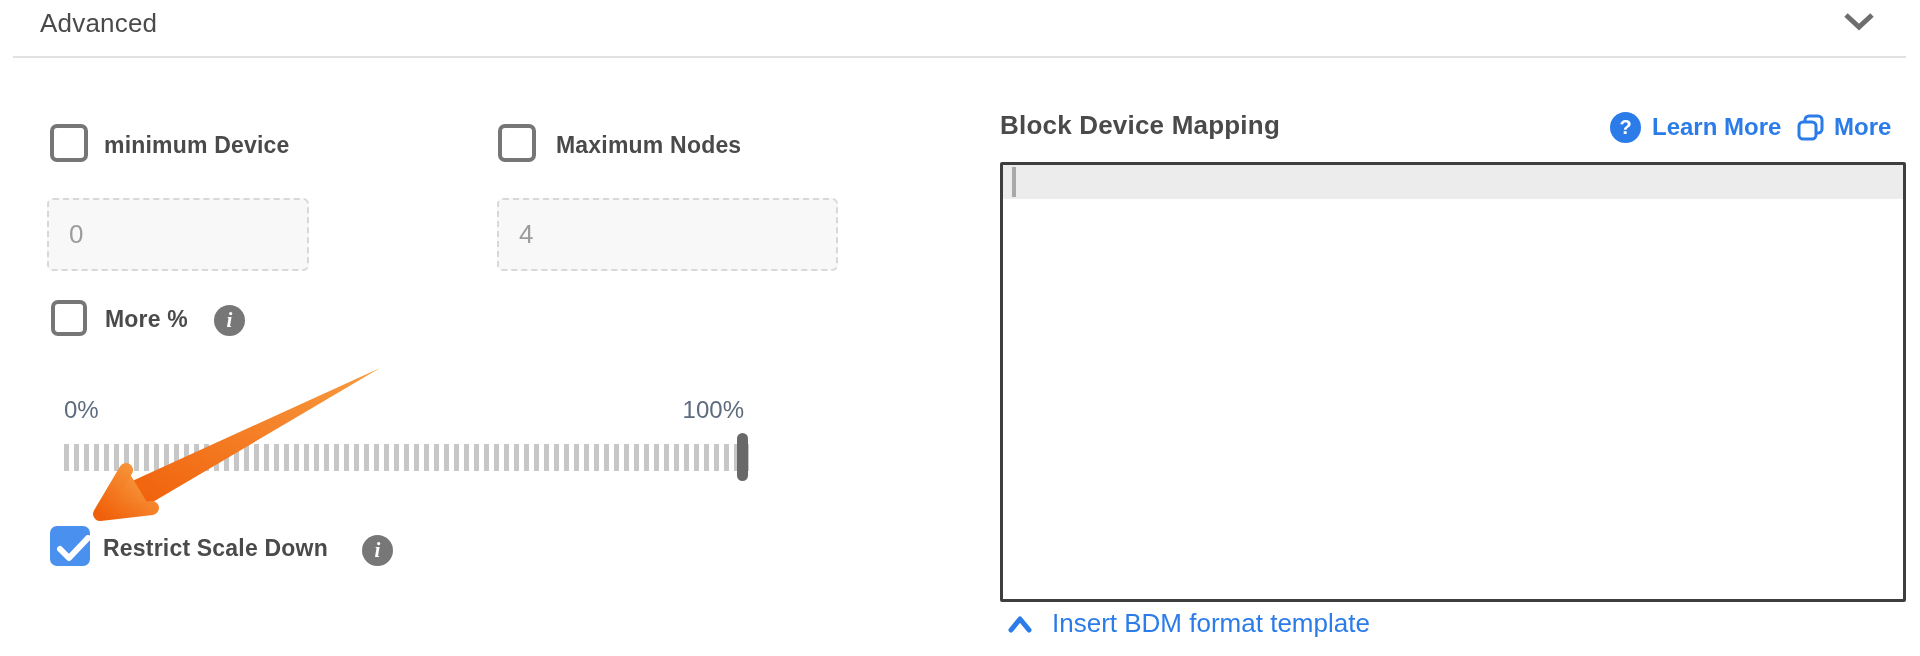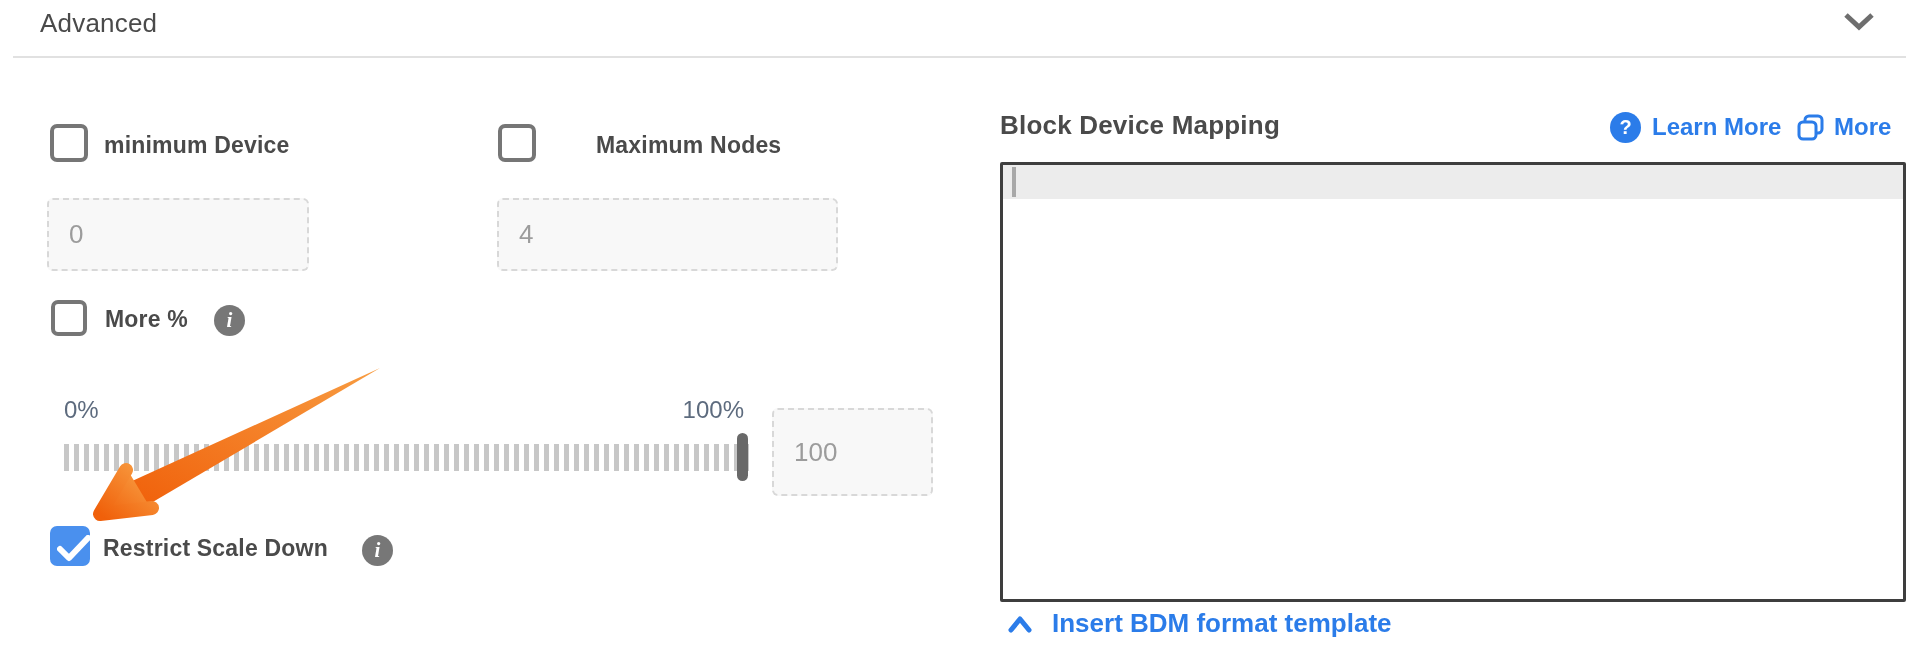--- a/index.html
+++ b/index.html
@@ -74,54 +74,53 @@
   .copy-ico { position:absolute; left:1796px; top:113px; width:30px; height:30px; cursor:pointer; }
   .editor {
     position:absolute; left:1000px; top:162px; width:906px; height:440px;
     background:#fff; border:3px solid #3e3e3e; border-radius:2px; cursor:text;
   }
   .editor-line { position:absolute; left:0; top:0; width:100%; height:34px; background:#ececec; }
   .editor-caret { position:absolute; left:9px; top:2px; width:4px; height:30px; background:#a8a8a8; }
   .insert-link {
     position:absolute; left:1008px; top:608px; display:flex; align-items:center; gap:20px; cursor:pointer;
   }
-  .insert-link span { font-size:26px; font-weight:700; color:#2b7ce9; }
+  .insert-link span { font-size:26px; font-weight:400; color:#2b7ce9; }
 </style>
 </head>
 <body>
 
 <div class="page">
 
   <div class="acc-title">Advanced</div>
   <svg class="acc-chevron" viewBox="0 0 32 20">
     <polyline points="3,3 16,15 29,3" fill="none" stroke="#6e6e6e" stroke-width="5"></polyline>
   </svg>
   <div class="divider"></div>
 
   <div class="cb" style="left:50px; top:124px;"></div>
   <div class="cb-label" style="left:104px; top:132px;">minimum Device</div>
   <input class="dash-input" style="left: 47px; top: 198px; width: 262px; height: 73px;" placeholder="0">
 
   <div class="cb" style="left:498px; top:124px;"></div>
-  <div class="cb-label" style="left:556px; top:132px;margin-left:40px;">Maximum Nodes</div>
+  <div class="cb-label" style="left:556px; top:132px;">Maximum Nodes</div>
   <input class="dash-input" style="left: 497px; top: 198px; width: 341px; height: 73px;" placeholder="4">
 
   <div class="cb small" style="left:51px; top:300px;"></div>
   <div class="cb-label" style="left:105px; top:306px;">More %</div>
   <div class="round-ico info" style="left:214px; top:305px;">
     <span>i</span>
   </div>
 
   <div class="slider-labels">
     <span>0%</span>
     <span>100%</span>
   </div>
   <div class="ticks"></div>
   <div class="slider-handle"></div>
-  <input class="dash-input" style="left: 772px; top: 408px; width: 161px; height: 88px;" placeholder="100">
 
   <div class="cb checked" style="left:50px; top:526px; width:40px; height:40px;">
     <svg width="34" height="28" viewBox="0 0 34 28">
       <polyline points="3,14 12,23 31,3" fill="none" stroke="#ffffff" stroke-width="6" stroke-linecap="round" stroke-linejoin="round"></polyline>
     </svg>
   </div>
   <div class="cb-label" style="left:103px; top:535px;">Restrict Scale Down</div>
   <div class="round-ico info" style="left:362px; top:535px;">
     <span>i</span>
   </div>

